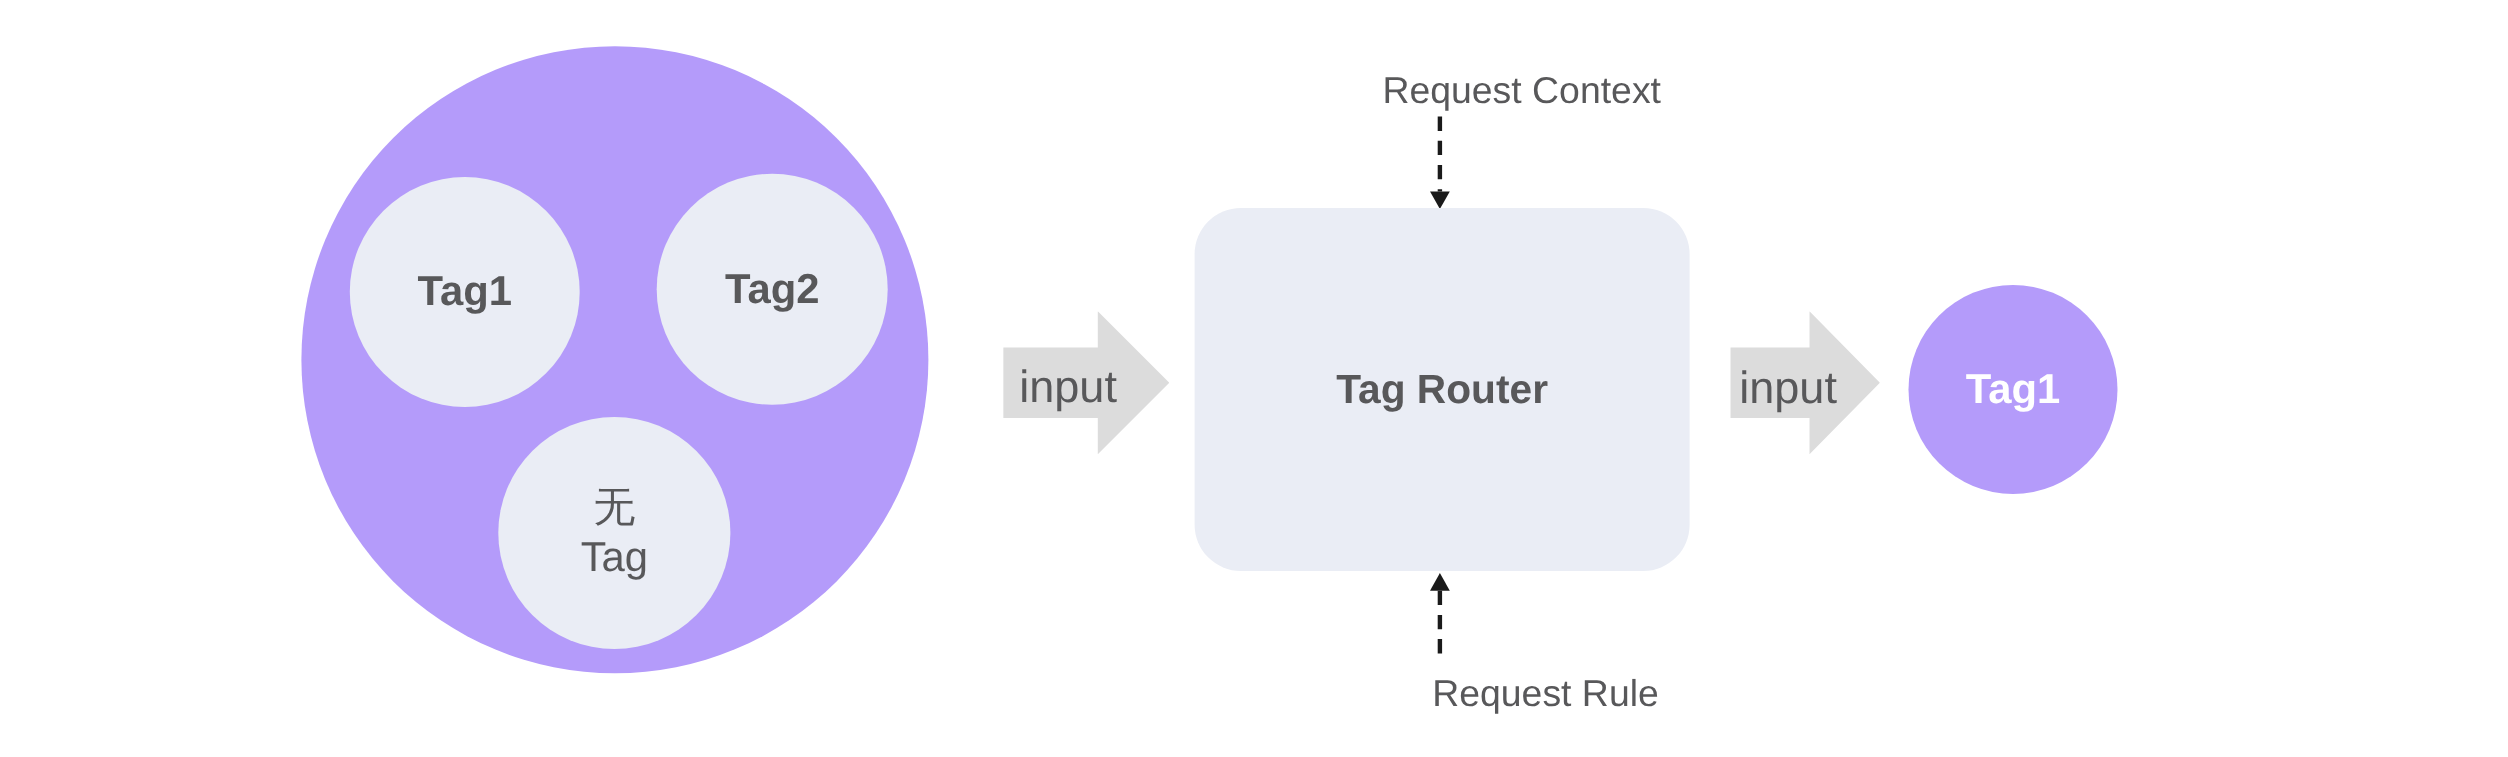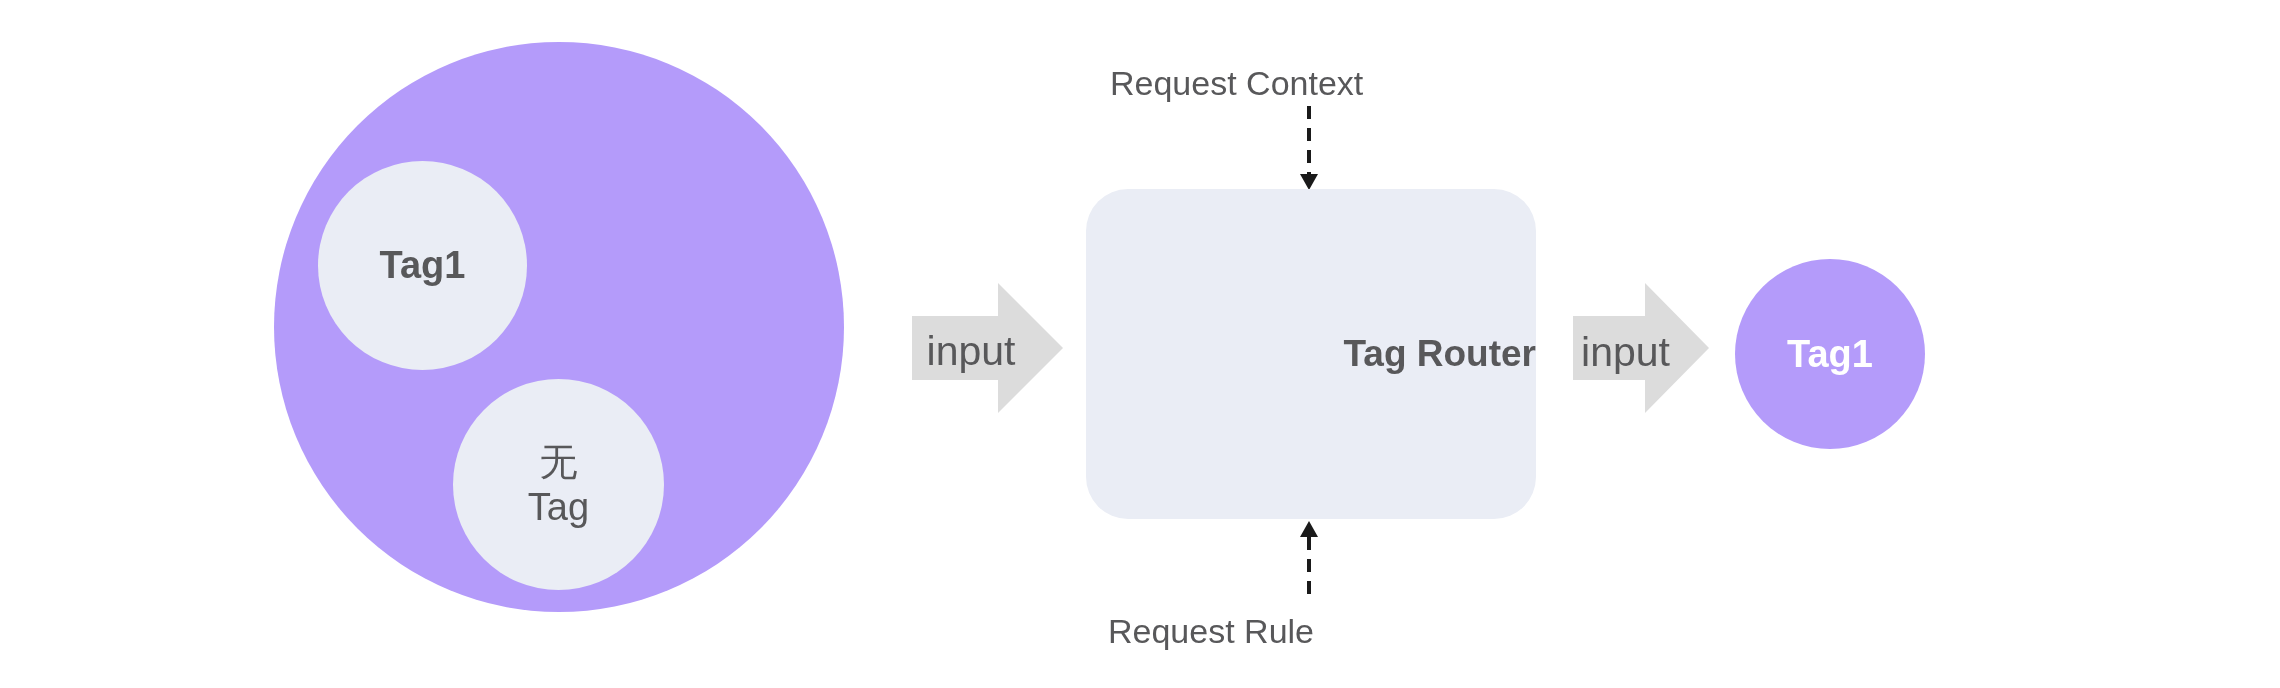--- a/index.html
+++ b/index.html
@@ -58,37 +58,37 @@
     font-size: 41px;
     line-height: 42px;
     color: var(--text_gray, #58585a);
   }
   .flow-label.input  { left: 912px;  top: 330px; width: 118px; }
   .flow-label.output { left: 1570px; top: 331px; width: 111px; }
 
   
   .dep-label {
     position: absolute;
-    text-align: left;
+    text-align: right;
     font-size: 34px;
     line-height: 42px;
     color: var(--text_gray, #58585a);
   }
   .dep-label.top    { left: 1110px; top: 62px;  width: 400px; }
   .dep-label.bottom { left: 1108px; top: 610px; width: 400px; }
 
   
   .router-box {
     left: 1086px; top: 189px;
     width: 450px; height: 330px;
     border-radius: 42px;
     background: var(--node_fill, #eaedf5);
     display: flex;
     align-items: center;
-    justify-content: flex-end;
+    justify-content: center;
   }
   .router-title {
     font-weight: 700;
     font-size: 37px;
     color: var(--text_gray, #58585a);
   }
 
   
   .output-circle {
     left: 1735px; top: 259px;
@@ -112,20 +112,23 @@
   svg.dashed-arrow polygon { fill: var(--dash_black, #1a1a1a); }
 </style>
 </head>
 <body>
 
 <div class="canvas">
 
   <div class="abs pool-circle">
     <div class="tag-circle tag1">
       <span>Tag1</span>
+    </div>
+    <div class="tag-circle tag2">
+      <span>Tag2</span>
     </div>
     <div class="tag-circle notag">
       <span>
         <span>无</span><br>
         <span>Tag</span>
       </span>
     </div>
   </div>
 
   <svg class="abs block-arrow" style="left:912px; top:283px;" width="151" height="130" viewBox="0 0 151 130">

